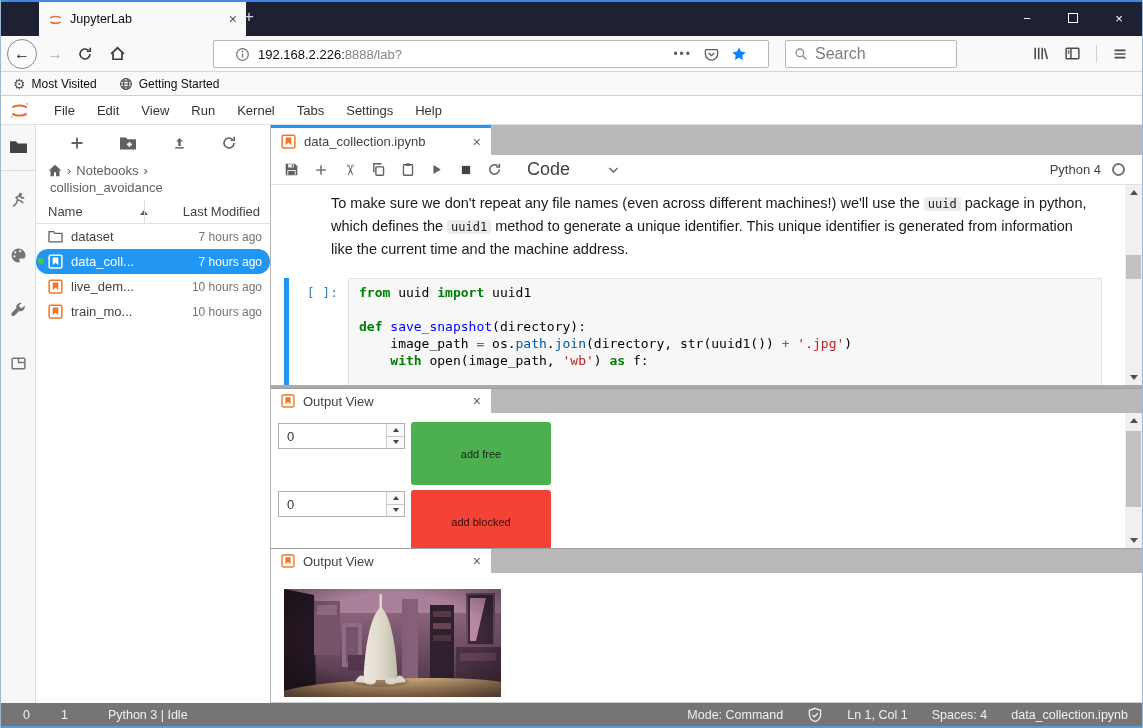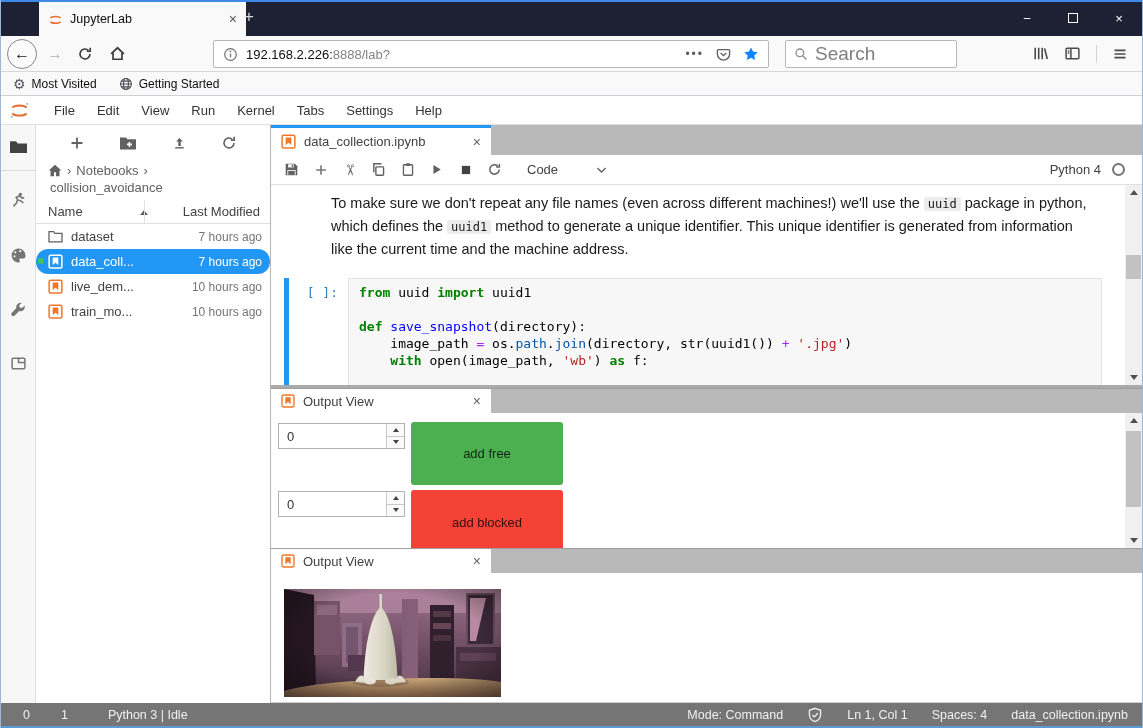--- a/index.html
+++ b/index.html
@@ -20,28 +20,28 @@
   .maxbox { width:10px; height:10px; border:1px solid #fff; display:inline-block; }
 
   
   .navbar { position:relative; height:36px; background:#f9f9fa; border-bottom:1px solid #d7d7db; }
   .nav-left { position:absolute; left:6px; top:0; height:35px; display:flex; align-items:center; gap:8px; }
   .backbtn { width:30px; height:30px; border:1px solid #868692; border-radius:50%; background:#fbfbfc;
              display:flex; align-items:center; justify-content:center; font-size:16px; color:#17171b; }
   .fwdbtn { font-size:16px; color:#b1b1b3; padding:0 2px; }
   .navico { display:flex; align-items:center; justify-content:center; width:24px; height:24px; }
   .urlbar { position:absolute; left:212px; top:4px; width:556px; height:28px; background:#fff;
-            border:1px solid #b6b6be; border-radius:2px; display:flex; align-items:center; gap:8px; padding:0 9px; }
+            border:1px solid #b6b6be; border-radius:2px; display:flex; align-items:center; gap:8px; padding:0 21px; }
   .urltext { font-size:13px; color:#0c0c0d; white-space:nowrap; }
   .urltext .dim { color:#848487; }
   .url-right { margin-left:auto; display:flex; align-items:center; gap:12px; }
   .dots { color:#5d5d63; font-size:12px; letter-spacing:2px; }
   .searchbox { position:absolute; left:784px; top:4px; width:172px; height:28px; background:#fff;
                border:1px solid #b6b6be; border-radius:2px; display:flex; align-items:center; gap:7px; padding:0 8px; }
-  .searchbox span { font-size:19px; color:#7e7e83; }
+  .searchbox span { font-size:16px; color:#7e7e83; }
   .nav-right { position:absolute; right:14px; top:0; height:35px; display:flex; align-items:center; gap:15px; }
   .vdiv { width:1px; height:18px; background:#d0d0d6; }
 
   
   .bookmarksbar { height:24px; background:#f9f9fa; border-bottom:1px solid #cfcfd6;
                   display:flex; align-items:center; gap:22px; padding:0 12px; }
   .bm { display:flex; align-items:center; gap:6px; font-size:12px; color:#0c0c0d; }
   .gearchar { font-size:14px; color:#55555c; line-height:14px; }
 
   
@@ -84,21 +84,21 @@
             font-size:13px; color:#424242; }
   .jp-tab.accent { border-top:3px solid #2196f3; }
   .jp-tab .tclose { margin-left:auto; color:#616161; font-size:14px; }
   .nb-tabbar { height:30px; }
   .ov-tabbar { height:25px; border-top:1px solid #9e9e9e; }
 
   .nb-toolbar { height:30px; background:#fff; border-bottom:1px solid #e0e0e0;
                 display:flex; align-items:center; padding:0 6px; flex:none; }
   .tbtn { width:29px; height:24px; display:flex; align-items:center; justify-content:center; color:#616161; }
   .scissors { font-size:15px; transform:rotate(90deg); }
-  .celltype { margin-left:10px; display:flex; align-items:center; gap:38px; font-size:13px; color:#424242; padding:0 8px; }
+  .celltype { margin-left:10px; display:flex; align-items:center; gap:38px; font-size:18px; color:#424242; padding:0 8px; }
   .tb-spacer { flex:1; }
   .kernelbox { display:flex; align-items:center; gap:11px; font-size:13px; color:#424242; padding-right:11px; }
   .kcircle { width:13px; height:13px; border:2px solid #757575; border-radius:50%; }
 
   .nb-content { height:200px; background:#fff; position:relative; overflow:hidden; flex:none; }
   .md { position:absolute; left:60px; top:7px; width:765px; font-size:14.5px; line-height:22px; color:#1a1a1a; }
   .chip { font-family:"DejaVu Sans Mono", monospace; font-size:12px; background:#ececec; padding:0 4px; border-radius:2px; }
   .cell { position:absolute; left:13px; top:93px; right:40px; height:140px; }
   .cellbar { position:absolute; left:0; top:0; bottom:0; width:5px; background:#2196f3; }
   .prompt { position:absolute; left:12px; top:7px; width:42px; text-align:right;
@@ -123,22 +123,22 @@
 
   .ov1-content { height:135px; background:#fff; position:relative; overflow:hidden; flex:none; }
   .spinner { position:absolute; left:7px; width:127px; height:26px; background:#fff; border:1px solid #b0b0b0;
              display:flex; align-items:center; }
   .spin-val { padding-left:8px; font-size:13px; color:#333; flex:1; }
   .spin-btns { width:18px; height:100%; border-left:1px solid #c9c9c9; display:flex; flex-direction:column; }
   .spin-up,.spin-down { flex:1; display:flex; align-items:center; justify-content:center; background:#fafafa; }
   .spin-up { border-bottom:1px solid #c9c9c9; }
   .spin-tri-u { width:0;height:0;border-left:3.5px solid transparent;border-right:3.5px solid transparent;border-bottom:4.5px solid #424242; }
   .spin-tri-d { width:0;height:0;border-left:3.5px solid transparent;border-right:3.5px solid transparent;border-top:4.5px solid #424242; }
-  .wbtn { position:absolute; left:140px; width:152px; border:none; border-radius:3px;
-          font-family:"Liberation Sans", sans-serif; font-size:13px; color:rgba(0,0,0,0.78); }
+  .wbtn { position:absolute; left:140px; width:140px; border:none; border-radius:3px;
+          font-family:"Liberation Sans", sans-serif; font-size:11px; color:rgba(0,0,0,0.78); }
 
   .ov2-content { flex:1; background:#fff; position:relative; border-bottom:1px solid #d0d0d0; }
   .camera { position:absolute; left:13px; top:16px; width:217px; height:108px; }
 
   
   .statusbar { height:25px; background:#757575; color:#f0f0f0; display:flex; align-items:center;
                font-size:12.5px; padding:0 14px; border-bottom:2px solid #5b9bd5; }
   .sb-num1 { margin-left:8px; } .sb-num2 { margin-left:31px; } .sb-kstat { margin-left:40px; }
   .sb-right { margin-left:auto; display:flex; align-items:center; gap:24px; }
 

